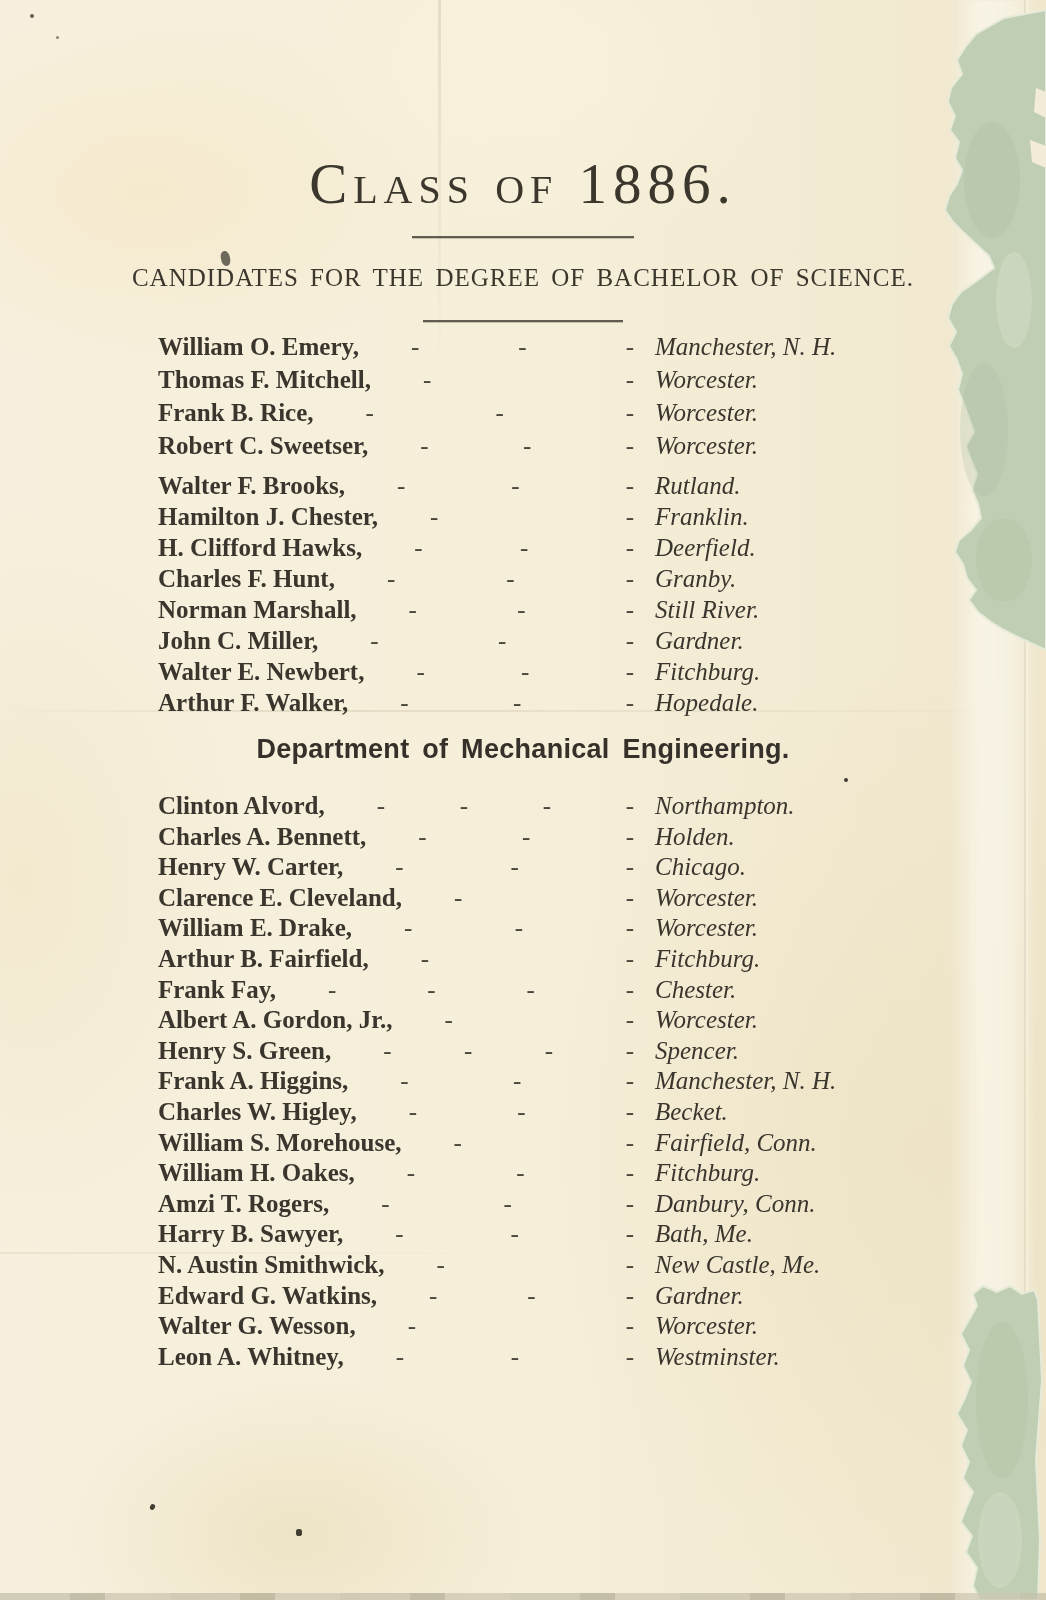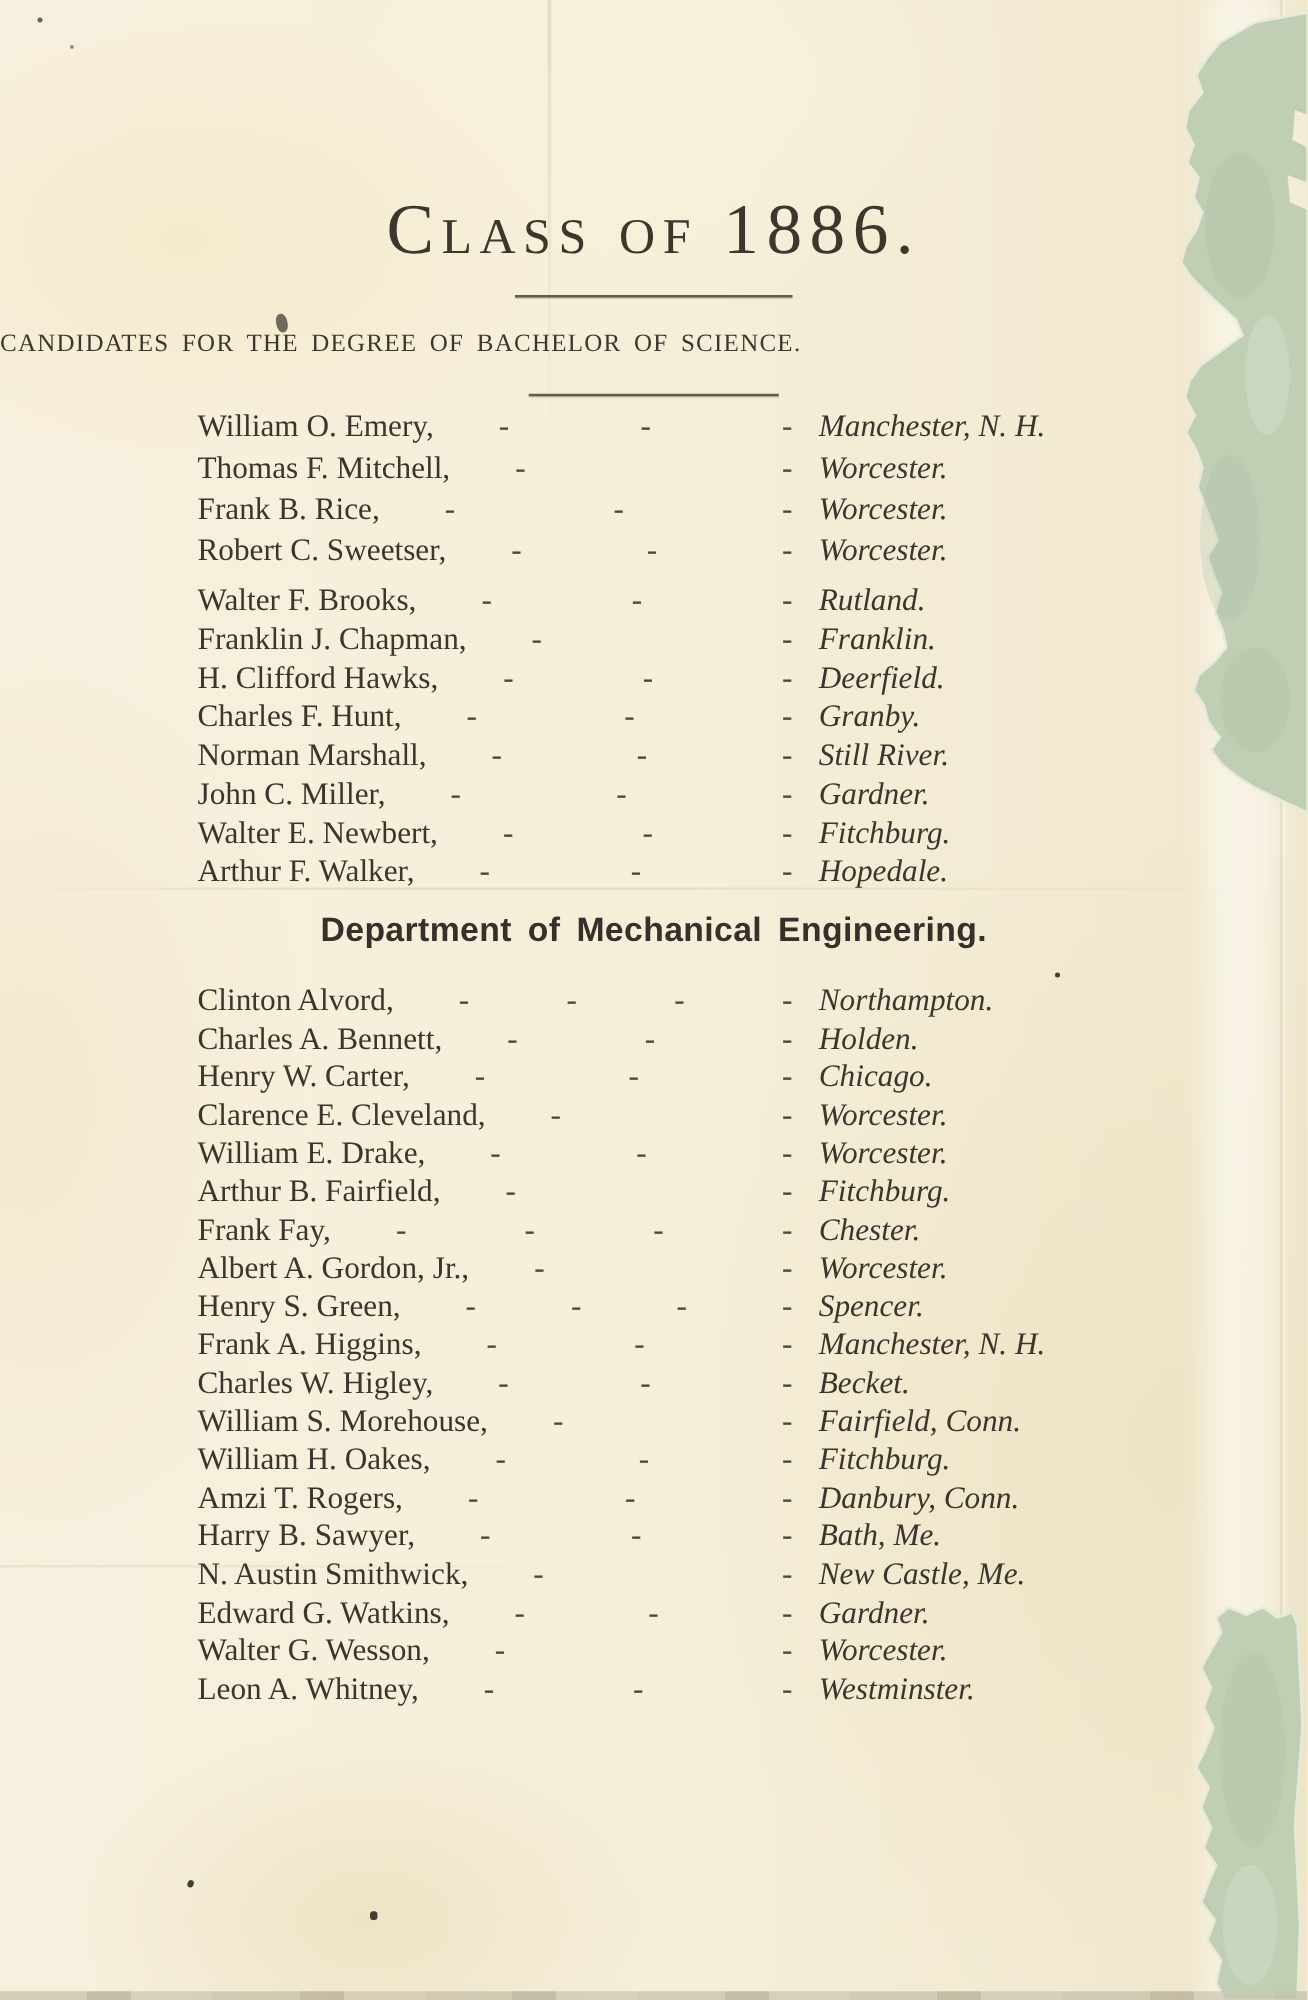--- a/index.html
+++ b/index.html
@@ -47,39 +47,39 @@
   .content{position:relative;z-index:2;}
   .doc-title{
     margin:155px 0 0 0;text-align:center;font-weight:400;
     font-family:"Liberation Serif",serif;font-variant:small-caps;
     font-size:57px;line-height:1.0;letter-spacing:6px;color:#3b372d;
   }
   .rule{height:2px;background:#615c50;box-shadow:0 1px 0 rgba(128,122,104,.4);}
   .rule-1{width:222px;margin:24px auto 0 auto;}
   .rule-2{width:200px;margin:28px auto 0 auto;}
   .doc-subtitle{
-    margin:26px 0 0 0;font-weight:400;
-    font-size:20px;letter-spacing:1px;word-spacing:4px;color:#3b372d;
+    margin:26px 0 0 0;text-align:center;font-weight:400;
+    font-size:25px;letter-spacing:1px;word-spacing:4px;color:#3b372d;
     font-family:"Liberation Serif",serif;
   }
   .section-heading{
     text-align:center;font-family:"Liberation Sans",sans-serif;
     font-weight:700;font-size:27px;line-height:30px;
     letter-spacing:.3px;word-spacing:5px;color:#35312a;
   }
   .rows{margin-top:8px;}
   .row{position:relative;display:flex;align-items:baseline;
     padding-left:158px;padding-right:398px;font-size:25px;}
   .section-0 .section-heading{margin-top:28px;}
   .section-0 .row{height:33px;line-height:33px;}
   .section-1 .section-heading{margin-top:18px;}
   .section-1 .row{height:31px;line-height:31px;}
   .section-2 .section-heading{margin-top:16px;}
   .section-2 .row{height:30.6px;line-height:30.6px;}
-  .name{white-space:nowrap;color:#3a362e;}
+  .name{white-space:nowrap;color:#3a362e;font-weight:bold;}
   .leaders{flex:1;display:flex;justify-content:space-between;
     margin-left:52px;margin-right:14px;}
   .dash{color:#4a463c;}
   .place{position:absolute;left:655px;top:0;font-style:italic;white-space:nowrap;color:#3a362e;text-align:center;}
 </style>
 </head>
 <body>
 
 <div class="page">
 
@@ -169,21 +169,21 @@
     <span class="name">Walter F. Brooks,</span>
     <span class="leaders">
                 <span class="dash">-</span>
                 <span class="dash">-</span>
                 <span class="dash">-</span>
               </span>
     <span class="place">Rutland.</span>
   </div>
 
   <div class="row">
-    <span class="name">Franklin J. Chapman,</span>
+    <span class="name">Hamilton J. Chester,</span>
     <span class="leaders">
                 <span class="dash">-</span>
                 <span class="dash">-</span>
               </span>
     <span class="place">Franklin.</span>
   </div>
 
   <div class="row">
     <span class="name">H. Clifford Hawks,</span>
     <span class="leaders">

